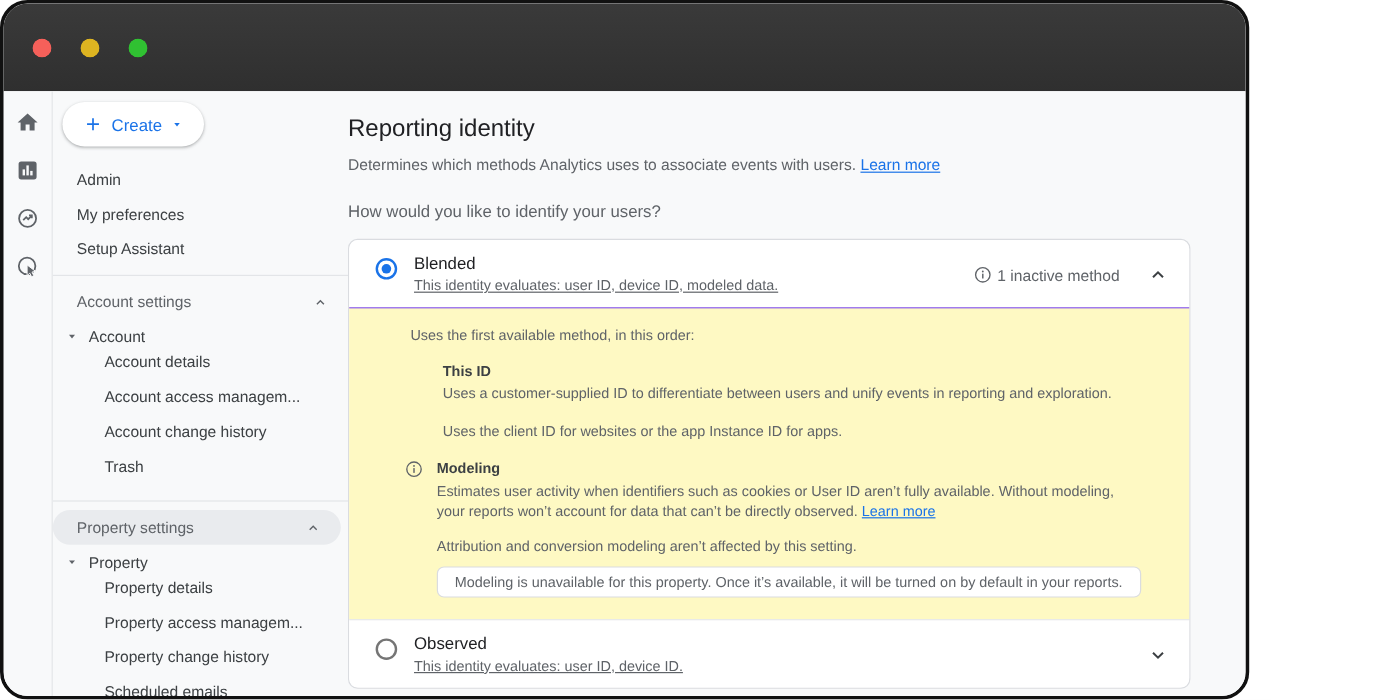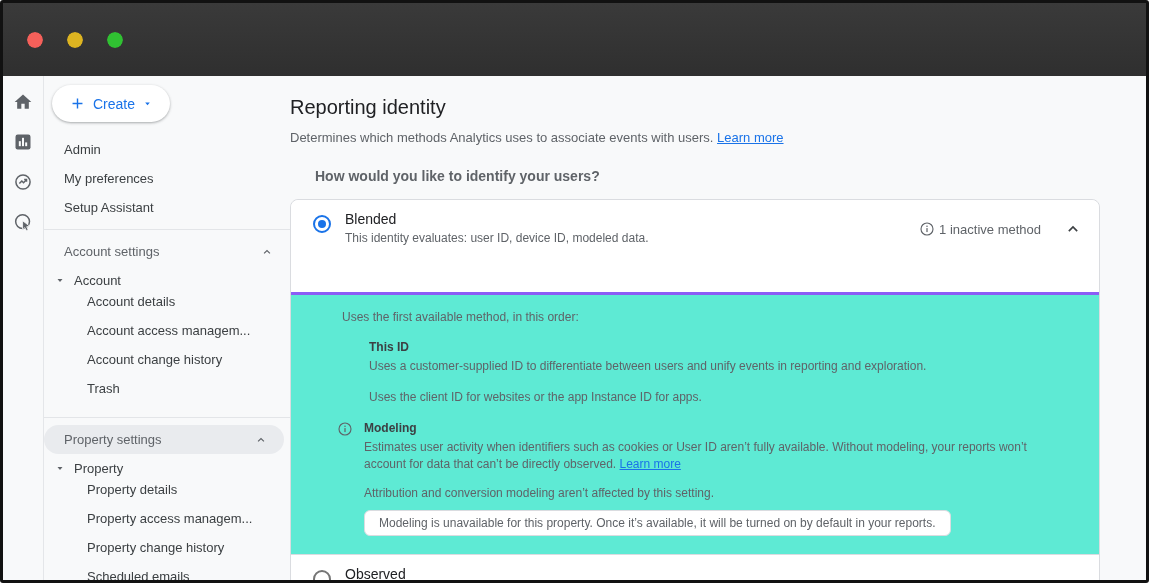--- a/index.html
+++ b/index.html
@@ -1,18 +1,18 @@
 <!DOCTYPE html>
 <html><head>
 <meta charset="utf-8">
 <style>
   * { margin:0; padding:0; box-sizing:border-box; }
   html,body { width:1149px; height:583px; background:#ffffff; font-family:"Liberation Sans", sans-serif; }
   .window {
-    width:1149px; height:583px; border-radius:3px; overflow:hidden;
+    width:1041px; height:583px; border-radius:23px; overflow:hidden;
     border:3px solid #111111; background:#f8f9fa; display:flex; flex-direction:column;
   }
   
   .titlebar {
     height:73px; flex:0 0 73px; background:linear-gradient(#3a3a3a,#2f2f2f);
     display:flex; align-items:center; padding-left:24px;
   }
   .lights { display:flex; gap:24px; }
   .light { width:16px; height:16px; border-radius:50%; }
   
@@ -40,39 +40,39 @@
   .nav-section.highlight { background:#e9ebee; border-radius:15px; margin-right:6px; }
   .nav-section svg { width:14px; height:14px; color:#5f6368; }
   .nav-tree { height:28px; display:flex; align-items:center; padding-left:10px; gap:8px; cursor:pointer; }
   .nav-tree svg { width:12px; height:12px; color:#5f6368; flex:0 0 12px; }
   .nav-sub { height:29px; display:flex; align-items:flex-start; padding-left:43px; cursor:pointer; }
   
   .main { flex:1; padding:20px 46px 0 0; overflow:hidden; }
   .page-title { font-size:20px; color:#202124; font-weight:400; }
   .page-sub { margin-top:11px; font-size:13px; color:#5f6368; }
   a.link { color:#1a73e8; text-decoration:underline; cursor:pointer; }
-  .question { margin-top:23px; font-size:14px; font-weight:bold; color:#5f6368;margin-left:25px; }
+  .question { margin-top:23px; font-size:14px; font-weight:normal; color:#5f6368; }
   
   .card { margin-top:15px; background:#ffffff; border:1px solid #dadce0; border-radius:8px; }
   .option-row { display:flex; align-items:flex-start; padding:11px 16px; cursor:pointer; background:#fff; }
   .option-row.first { border-radius:8px 8px 0 0; }
   .option-row.last  { border-radius:0 0 8px 8px; border-top:1px solid #dadce0; }
   .radio { width:18px; height:18px; border-radius:50%; border:2px solid #757575; background:#fff; margin:4px 14px 0 6px; flex:0 0 18px; position:relative; cursor:pointer; }
   .radio.checked { border-color:#1a73e8; }
   .radio.checked::after { content:""; position:absolute; left:3px; top:3px; width:8px; height:8px; border-radius:50%; background:#1a73e8; }
   .opt-label { font-size:14px; color:#202124; }
-  .opt-desc { font-size:12px; color:#5f6368; margin-top:4px; }
+  .opt-desc { font-size:12px; color:#5f6368; margin-top:4px;text-decoration:underline; }
   .opt-right { margin-left:auto; display:flex; align-items:center; gap:4px; padding-top:8px; color:#5f6368; }
   .opt-right .badge { font-size:13px; color:#5f6368; white-space:nowrap; }
   .chev { width:20px; height:20px; color:#3c4043; margin-left:18px; cursor:pointer; }
   .chev svg { width:20px; height:20px; display:block; }
   .iicon { width:16px; height:16px; color:#5f6368; flex:0 0 16px; }
   .iicon svg { width:16px; height:16px; display:block; }
   
-  .panel { background:#5eead4; border-top:3px solid #8b5cf6; padding:15px 40px 18px 46px; font-size:12px; color:#5f6368;margin-top:36px; }
+  .panel { background:#fef9c3; border-top:1px solid #8b5cf6; padding:15px 40px 18px 46px; font-size:12px; color:#5f6368; }
   .panel-intro { padding-left:5px; }
   .methods { margin-left:32px; margin-top:16px; }
   .method { margin-bottom:15px; }
   .method-name { font-weight:bold; color:#3c4043; margin-bottom:4px; }
   .method-desc { color:#5f6368; line-height:1.35; }
   .modeling { display:flex; gap:11px; margin-top:16px; }
   .modeling-body { flex:1; max-width:676px; }
   .note { margin-top:14px; }
   .alert-box { display:inline-block; margin-top:10px; background:#ffffff; border:1px solid #dadce0; border-radius:6px; padding:5px 14px; color:#5f6368; font-size:12px; }
 </style>

